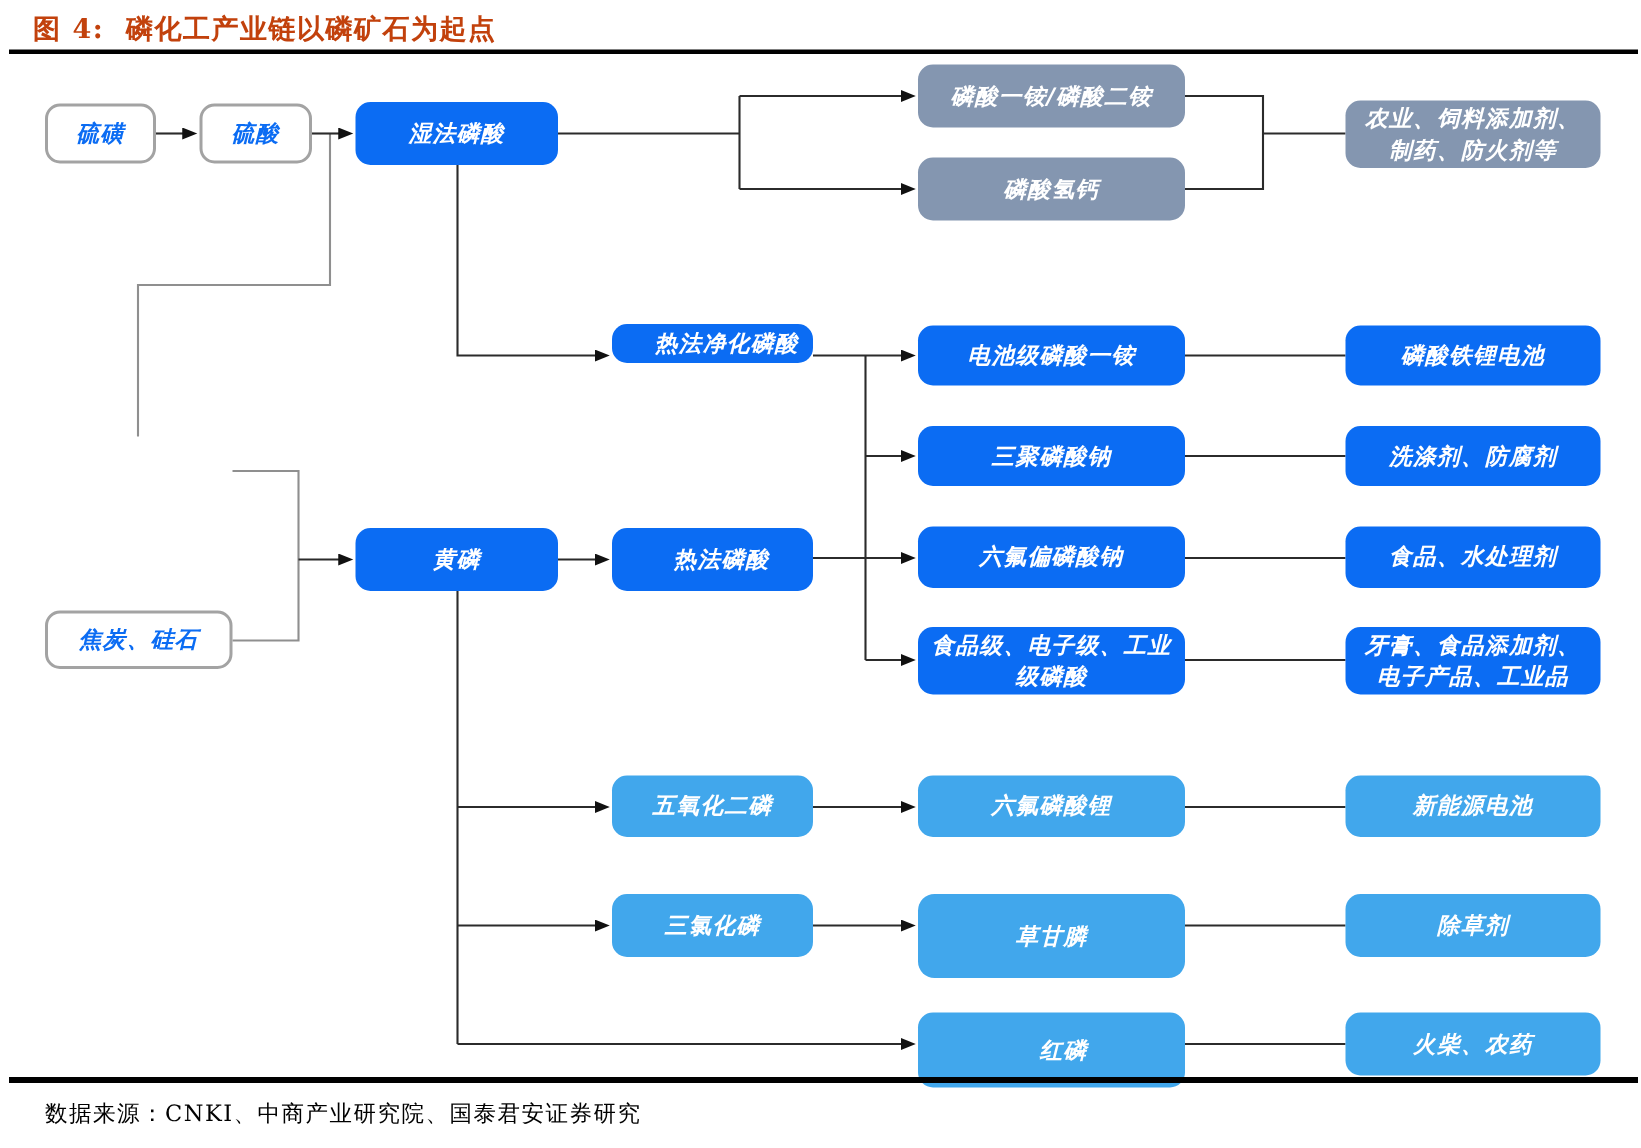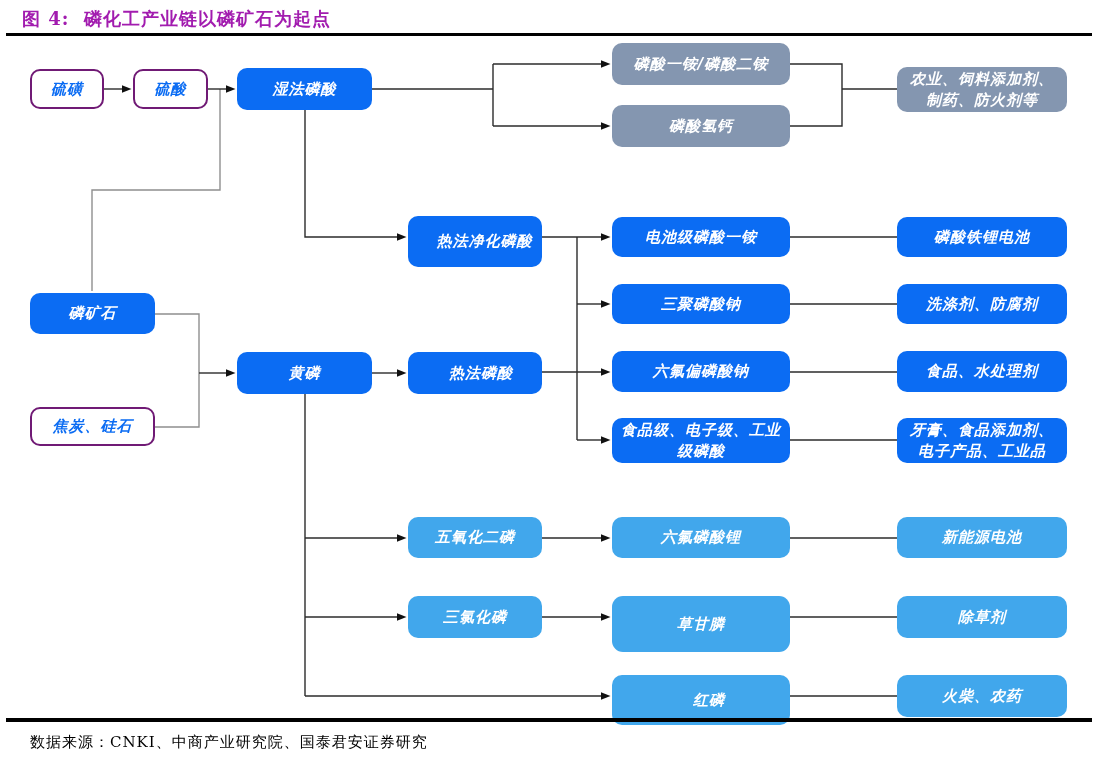--- a/index.html
+++ b/index.html
@@ -3,41 +3,41 @@
 <meta charset="utf-8">
 <style>
   html,body { margin:0; padding:0; background:#ffffff; }
   #figure {
     position:relative; width:1094px; height:765px; background:#ffffff;
     font-family:"DejaVu Sans", sans-serif; overflow:hidden;
   }
   .title {
     position:absolute; left:22px; top:7px;
     font-family:"DejaVu Serif", serif; font-weight:bold; font-size:18px;
-    color:#a21caf; white-space:pre; letter-spacing:1px;
+    color:#c2410c; white-space:pre; letter-spacing:1px;
   }
   .rule { position:absolute; left:6px; right:2px; background:#000; }
   .rule-top { top:33px; height:3px; }
   .rule-bottom { top:718px; height:4px; }
   .source {
     position:absolute; left:30px; top:733px;
     font-family:"DejaVu Serif", serif; font-size:15px; color:#000000;
     letter-spacing:1px;
   }
   .node {
     position:absolute; box-sizing:border-box;
     display:flex; align-items:center; justify-content:center;
     border-radius:10px; padding:2px 8px;
     font-weight:bold; font-style:italic; font-size:15px;
     line-height:1.35; text-align:center; letter-spacing:1px;
   }
   .blue    { background:#0b6cf3; color:#ffffff; }
   .light   { background:#41a7ec; color:#ffffff; }
   .grayblu { background:#8496b0; color:#ffffff; }
-  .outline { background:#ffffff; border:2px solid #701a75; color:#0b6cf3; }
+  .outline { background:#ffffff; border:2px solid #a3a3a3; color:#0b6cf3; }
   svg.edges { position:absolute; left:0; top:0; }
   .edge-black { stroke:#2b2b2b; stroke-width:1.4; fill:none; }
   .edge-gray  { stroke:#8f8f8f; stroke-width:1.4; fill:none; }
 </style>
 </head>
 <body>
 
 <div id="figure">
 
   <div class="title">图 4:  磷化工产业链以磷矿石为起点</div>
@@ -86,27 +86,26 @@
       <path class="edge-black" d="M790,372 H897"></path>
       <path class="edge-black" d="M790,440 H897"></path>
       <path class="edge-black" d="M790,538 H897"></path>
       <path class="edge-black" d="M790,617 H897"></path>
       <path class="edge-black" d="M790,696 H897"></path>
     </g>
   </svg>
 
   <div class="node outline" style="left:30px; top:69px; width:74px; height:40px;">硫磺</div>
   <div class="node outline" style="left:133px; top:69px; width:75px; height:40px;">硫酸</div>
-  <div class="node blue" style="left:30px; top:293px; width:125px; height:41px;">磷矿石</div>
   <div class="node outline" style="left:30px; top:407px; width:125px; height:39px;">焦炭、硅石</div>
 
   <div class="node blue" style="left:237px; top:68px; width:135px; height:42px;">湿法磷酸</div>
   <div class="node blue" style="left:237px; top:352px; width:135px; height:42px;">黄磷</div>
 
-  <div class="node blue" style="left:408px; top:216px; width:134px; height:51px;padding-left:27px;">热法净化磷酸</div>
+  <div class="node blue" style="left:408px; top:216px; width:134px; height:26px;padding-left:27px;">热法净化磷酸</div>
   <div class="node blue" style="left:408px; top:352px; width:134px; height:42px;padding-left:20px;">热法磷酸</div>
   <div class="node light" style="left:408px; top:517px; width:134px; height:41px;">五氧化二磷</div>
   <div class="node light" style="left:408px; top:596px; width:134px; height:42px;">三氯化磷</div>
 
   <div class="node grayblu" style="left:612px; top:43px; width:178px; height:42px;">磷酸一铵/磷酸二铵</div>
   <div class="node grayblu" style="left:612px; top:105px; width:178px; height:42px;text-align:center;">磷酸氢钙</div>
   <div class="node blue" style="left:612px; top:217px; width:178px; height:40px;">电池级磷酸一铵</div>
   <div class="node blue" style="left:612px; top:284px; width:178px; height:40px;">三聚磷酸钠</div>
   <div class="node blue" style="left:612px; top:351px; width:178px; height:41px;">六氟偏磷酸钠</div>
   <div class="node blue" style="left:612px; top:418px; width:178px; height:45px;">食品级、电子级、工业级磷酸</div>

